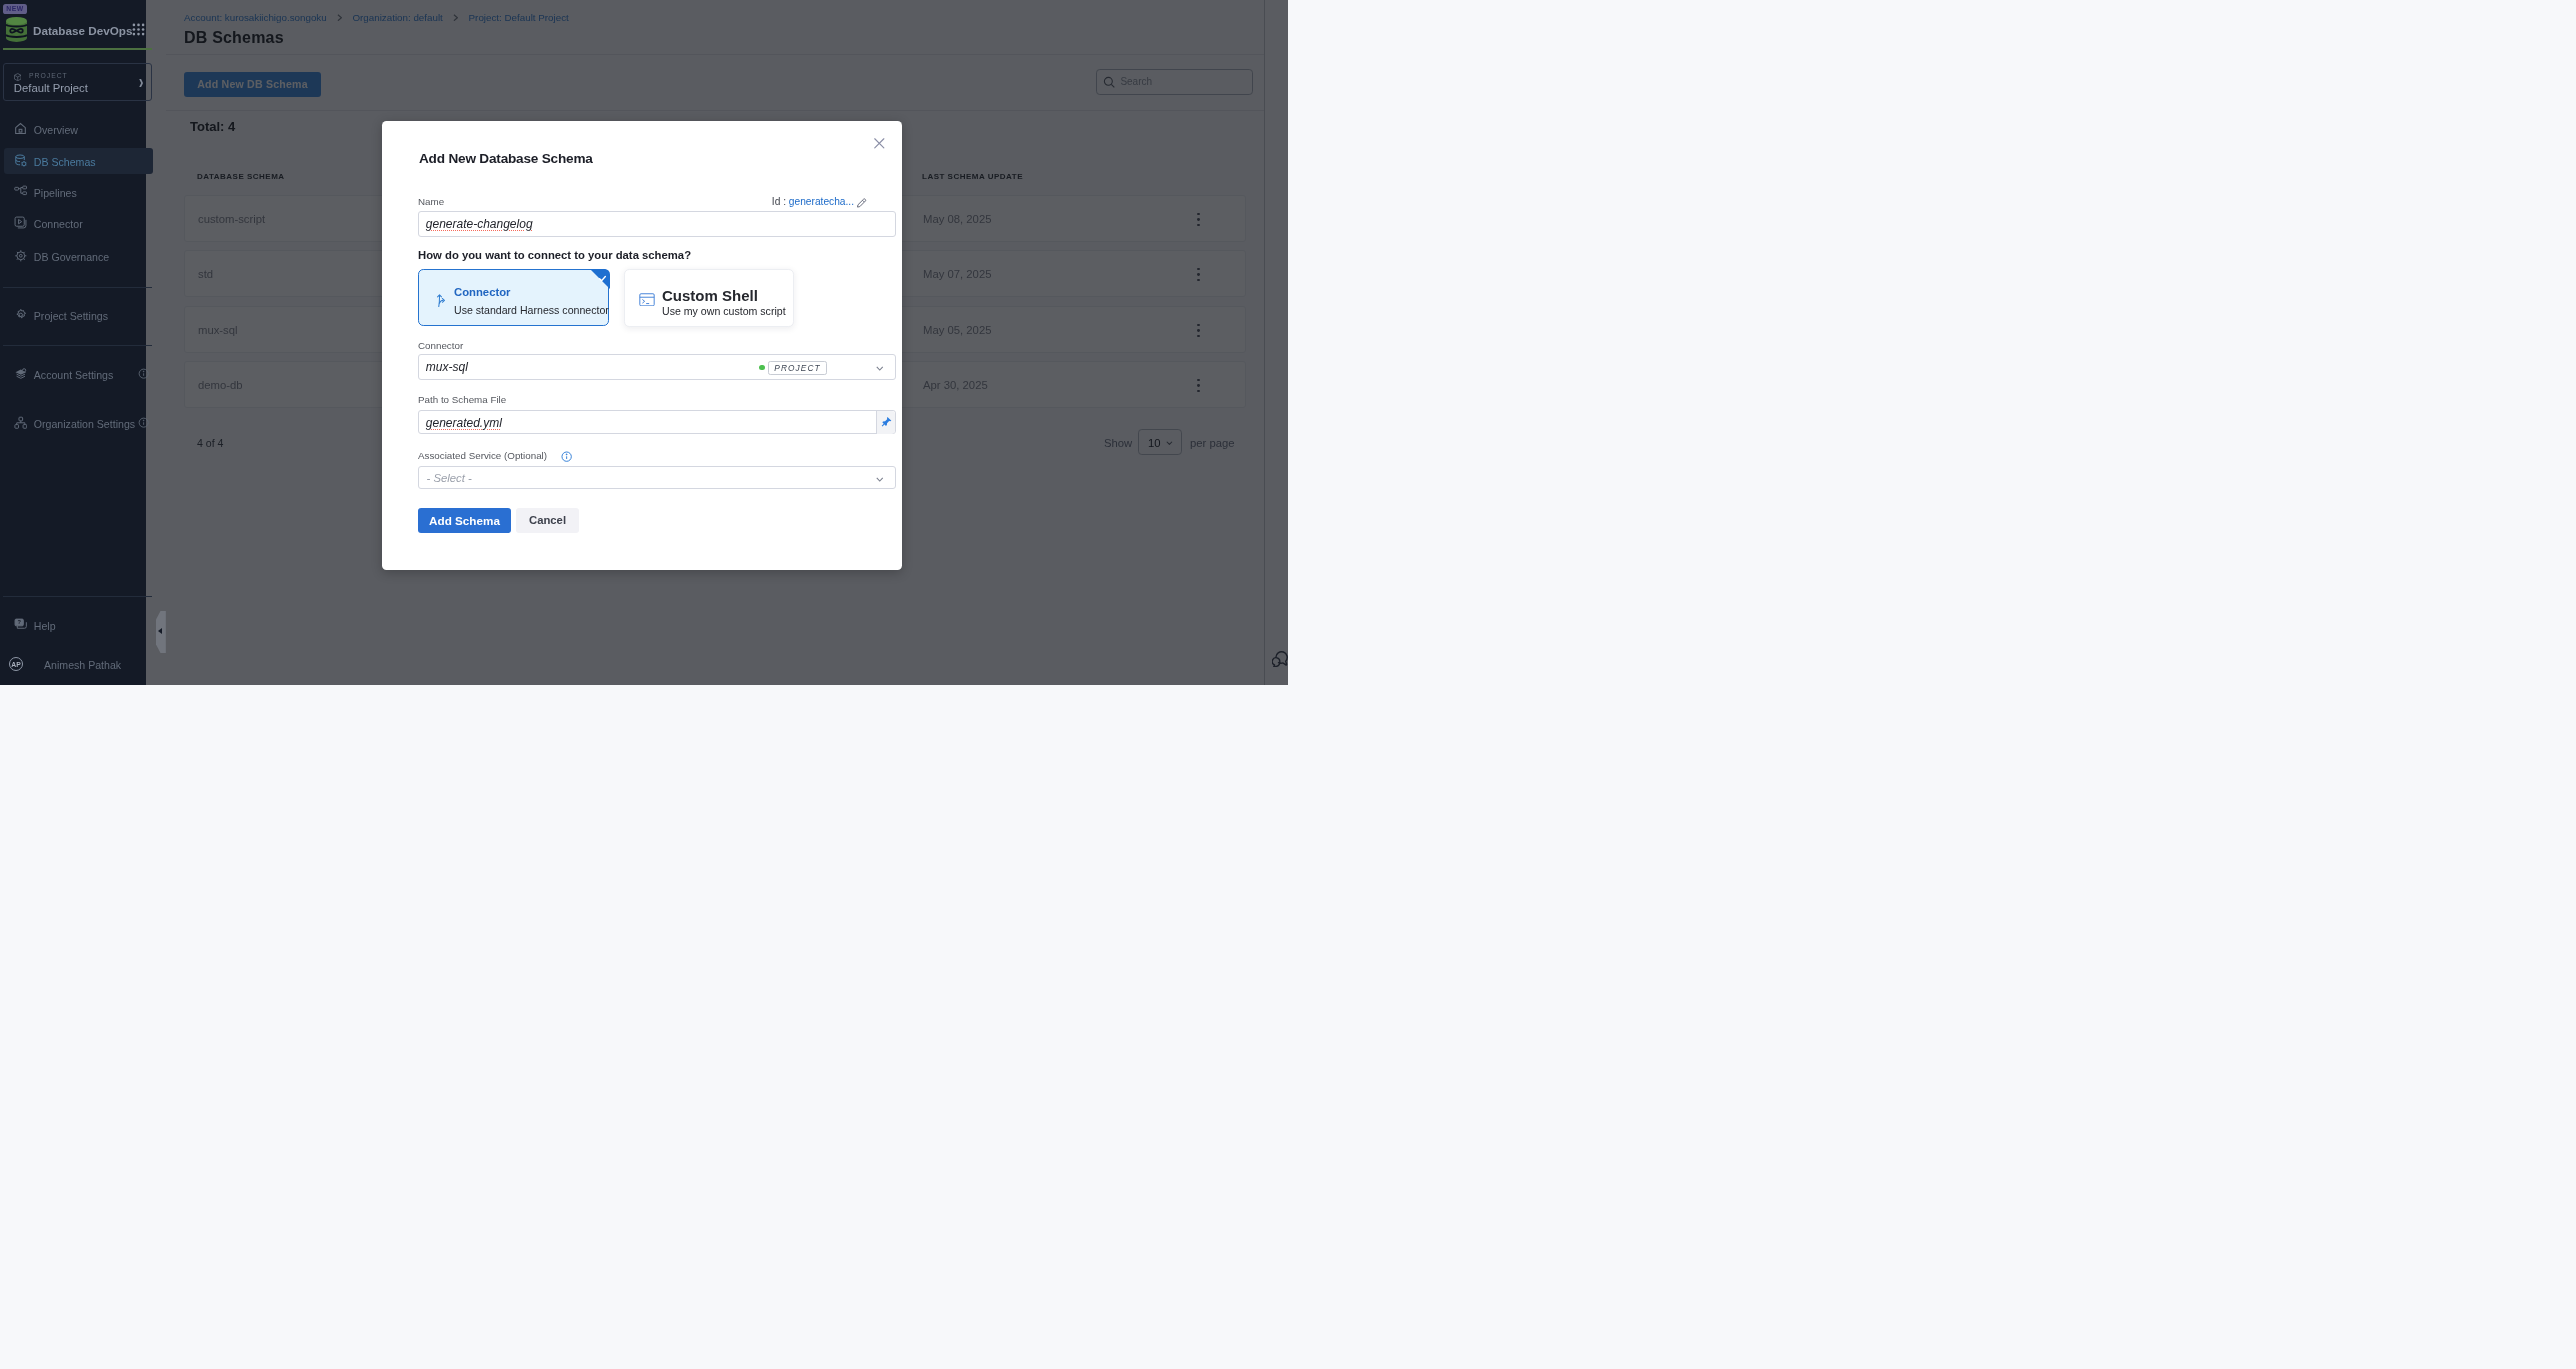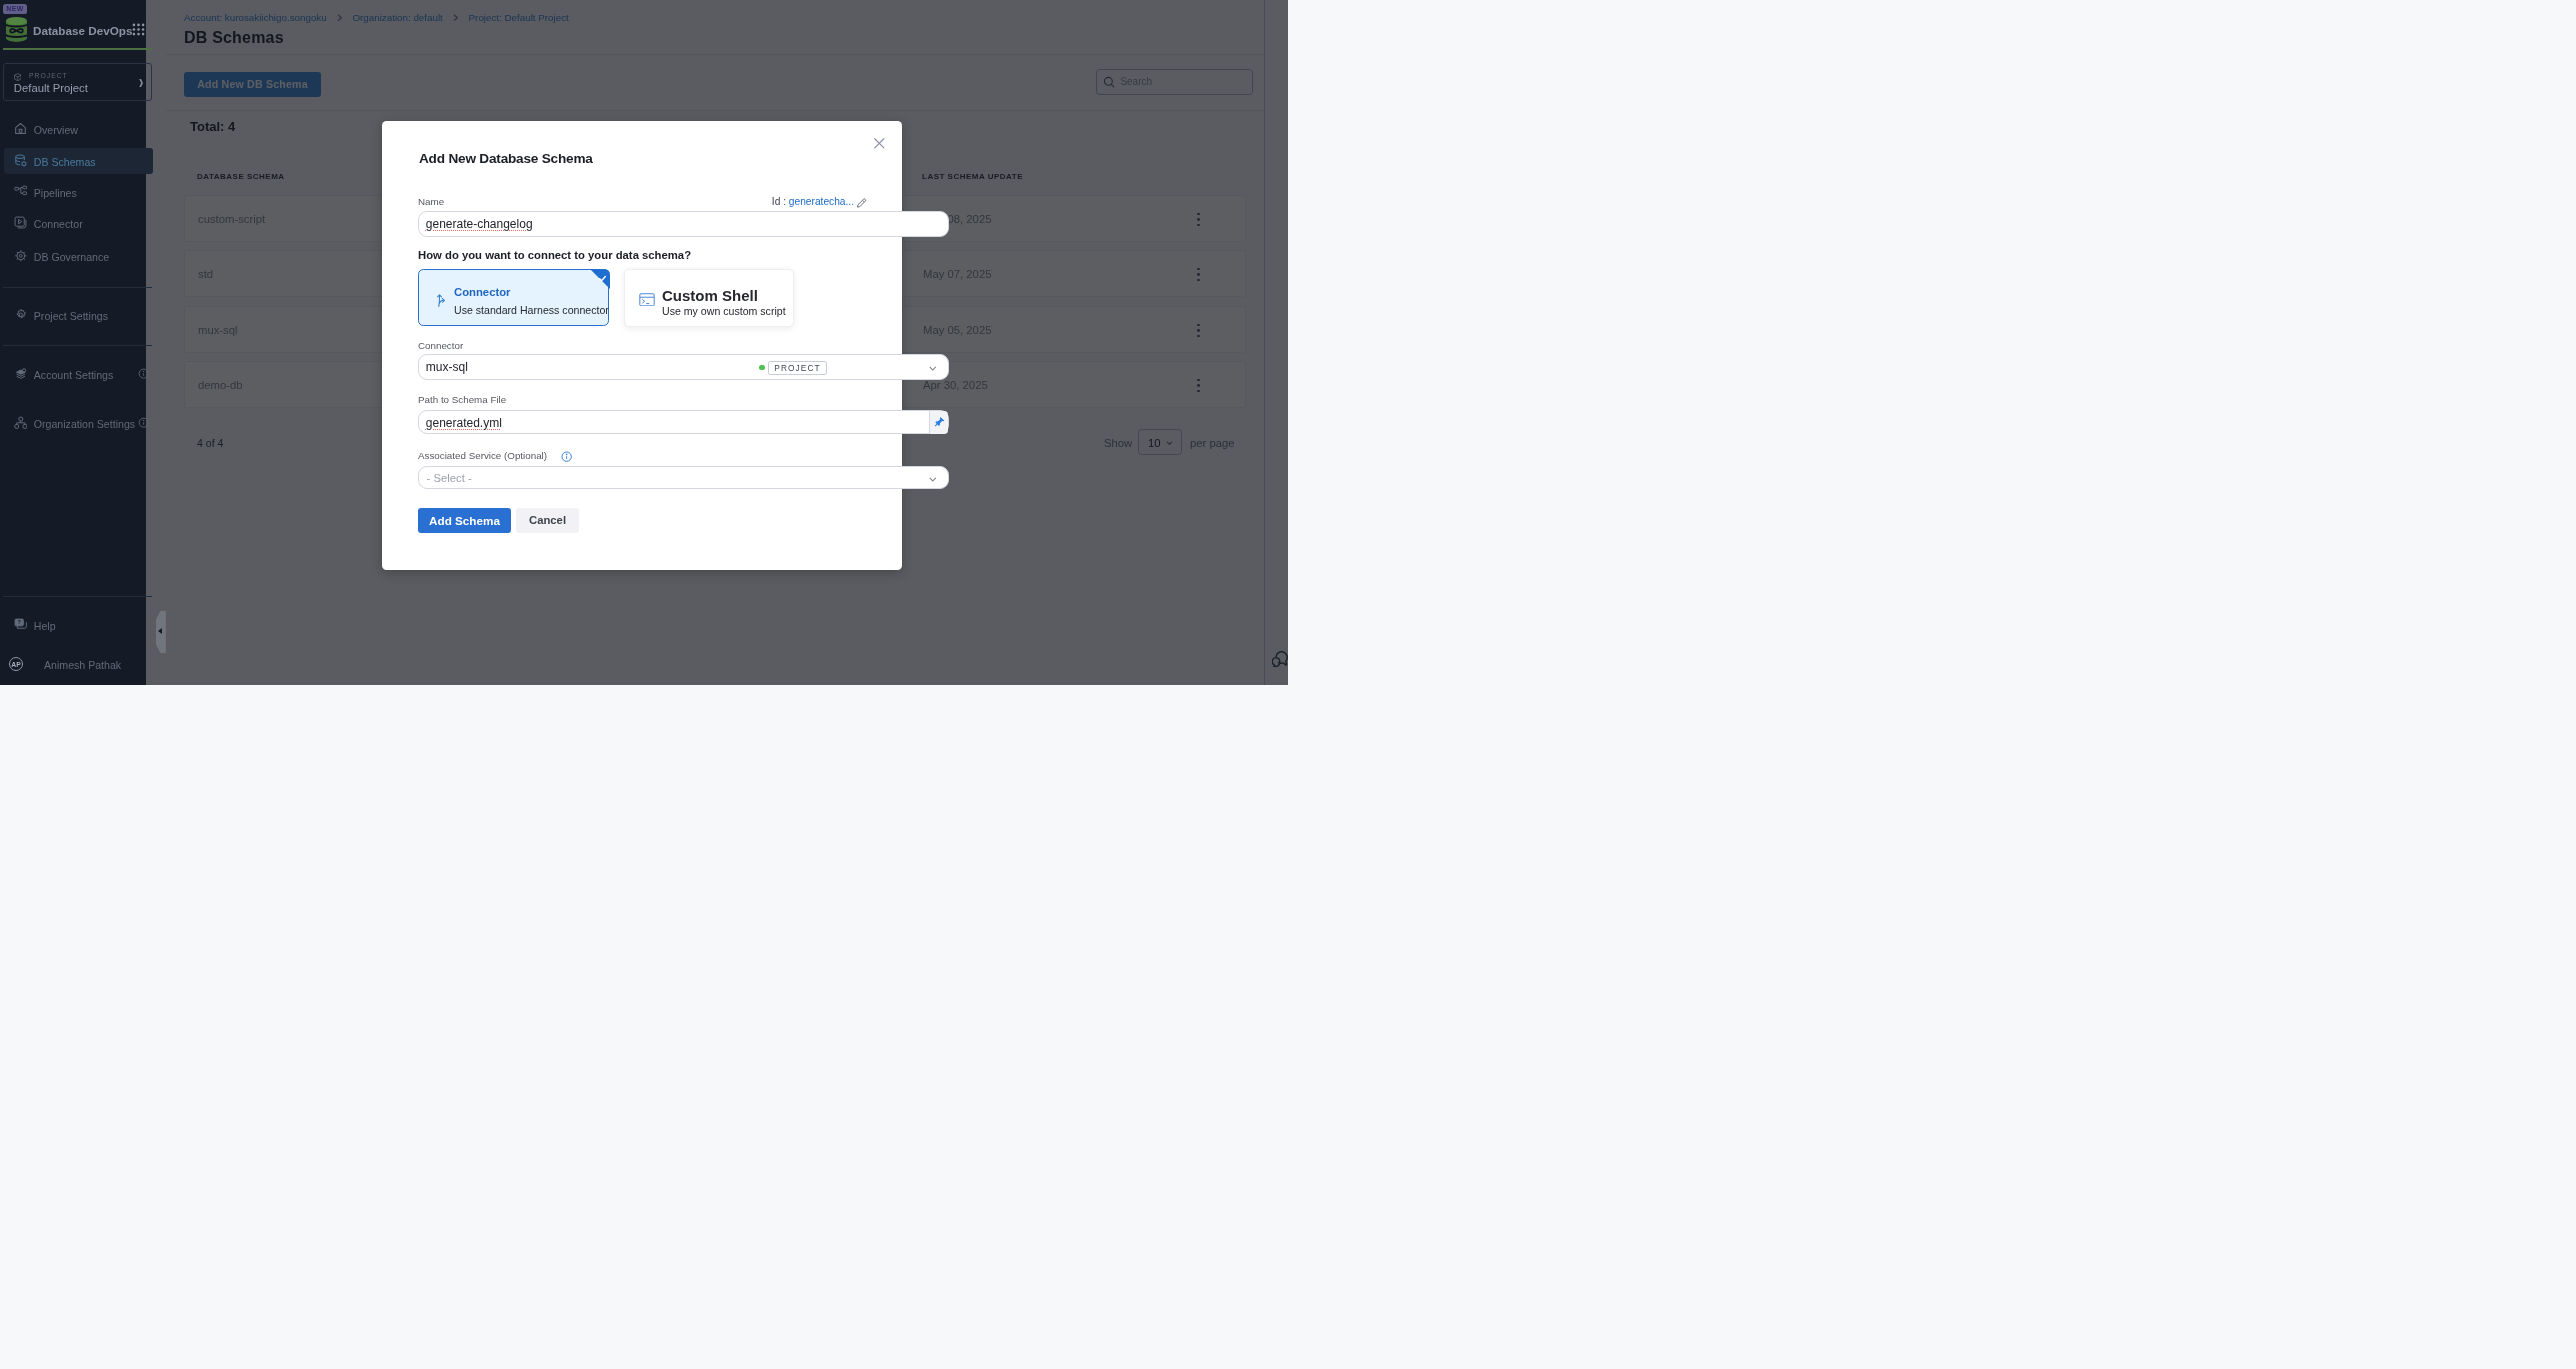--- a/index.html
+++ b/index.html
@@ -64,21 +64,21 @@
   #dim { position:absolute; left:0; top:0; width:1288px; height:685px; background:rgba(13,16,22,0.675); z-index:5; }
 
   
   #modal { position:absolute; left:382px; top:121px; width:520px; height:449px; background:#ffffff; border-radius:4.5px; z-index:10; box-shadow:0 2.3px 10.6px rgba(0,0,0,.22); }
   #mclose { position:absolute; left:492px; top:16.6px; color:#8a8ea6; }
   #mtitle { position:absolute; left:37px; top:30px; font-size:13.6px; letter-spacing:-0.2px; font-weight:bold; color:#1c1e27; }
   .mlabel { position:absolute; left:36px; font-size:9.8px; color:#55585f; }
   #idrow { position:absolute; right:48px; top:75px; font-size:10.2px; color:#43464f; }
   #idrow a { color:#1d6bc9; }
   #pencil { position:absolute; right:35px; top:77px; color:#5b5f71; }
-  .tinput { position:absolute; left:36px; width:531px; border:0.8px solid #d4d7e0; border-radius:9px; background:#fff; }
+  .tinput { position:absolute; left:36px; width:478px; border:0.8px solid #d4d7e0; border-radius:3px; background:#fff;font-style:italic; }
   .itext { position:absolute; left:6.8px; top:5.3px; font-size:12px; color:#23252c; }
   .squiggle { text-decoration:underline; text-decoration-style:dotted; text-decoration-color:#f66a5b; text-decoration-thickness:1.2px; text-underline-offset:2.3px; }
   #howq { position:absolute; left:36px; top:128px; font-size:11.3px; font-weight:bold; color:#1c1e27; }
   #card1 { position:absolute; left:36px; top:148px; width:191px; height:57px; background:#e4f3fd; border:1.5px solid #2573cf; border-radius:5.3px; }
   #card1 .corner { position:absolute; right:-1.5px; top:-1.5px; width:0; height:0; border-left:20.4px solid transparent; border-top:20.4px solid #1e6fd0; border-radius:0 5.3px 0 0; }
   #card1 .chk { position:absolute; right:0.8px; top:1.5px; color:#fff; }
   #card1 .bico { position:absolute; left:16px; top:22px; color:#2e7cd0; }
   #card1 .t { position:absolute; left:35px; top:16px; white-space:nowrap; font-size:11.3px; font-weight:bold; color:#2166c1; }
   #card1 .s { position:absolute; left:35px; top:34px; white-space:nowrap; font-size:10.6px; color:#26282e; }
   #card2 { position:absolute; left:242px; top:148px; width:170px; height:58px; background:#fff; border:0.8px solid #eceef2; border-radius:5.3px; box-shadow:0 1.5px 6px rgba(40,41,61,.08); }

